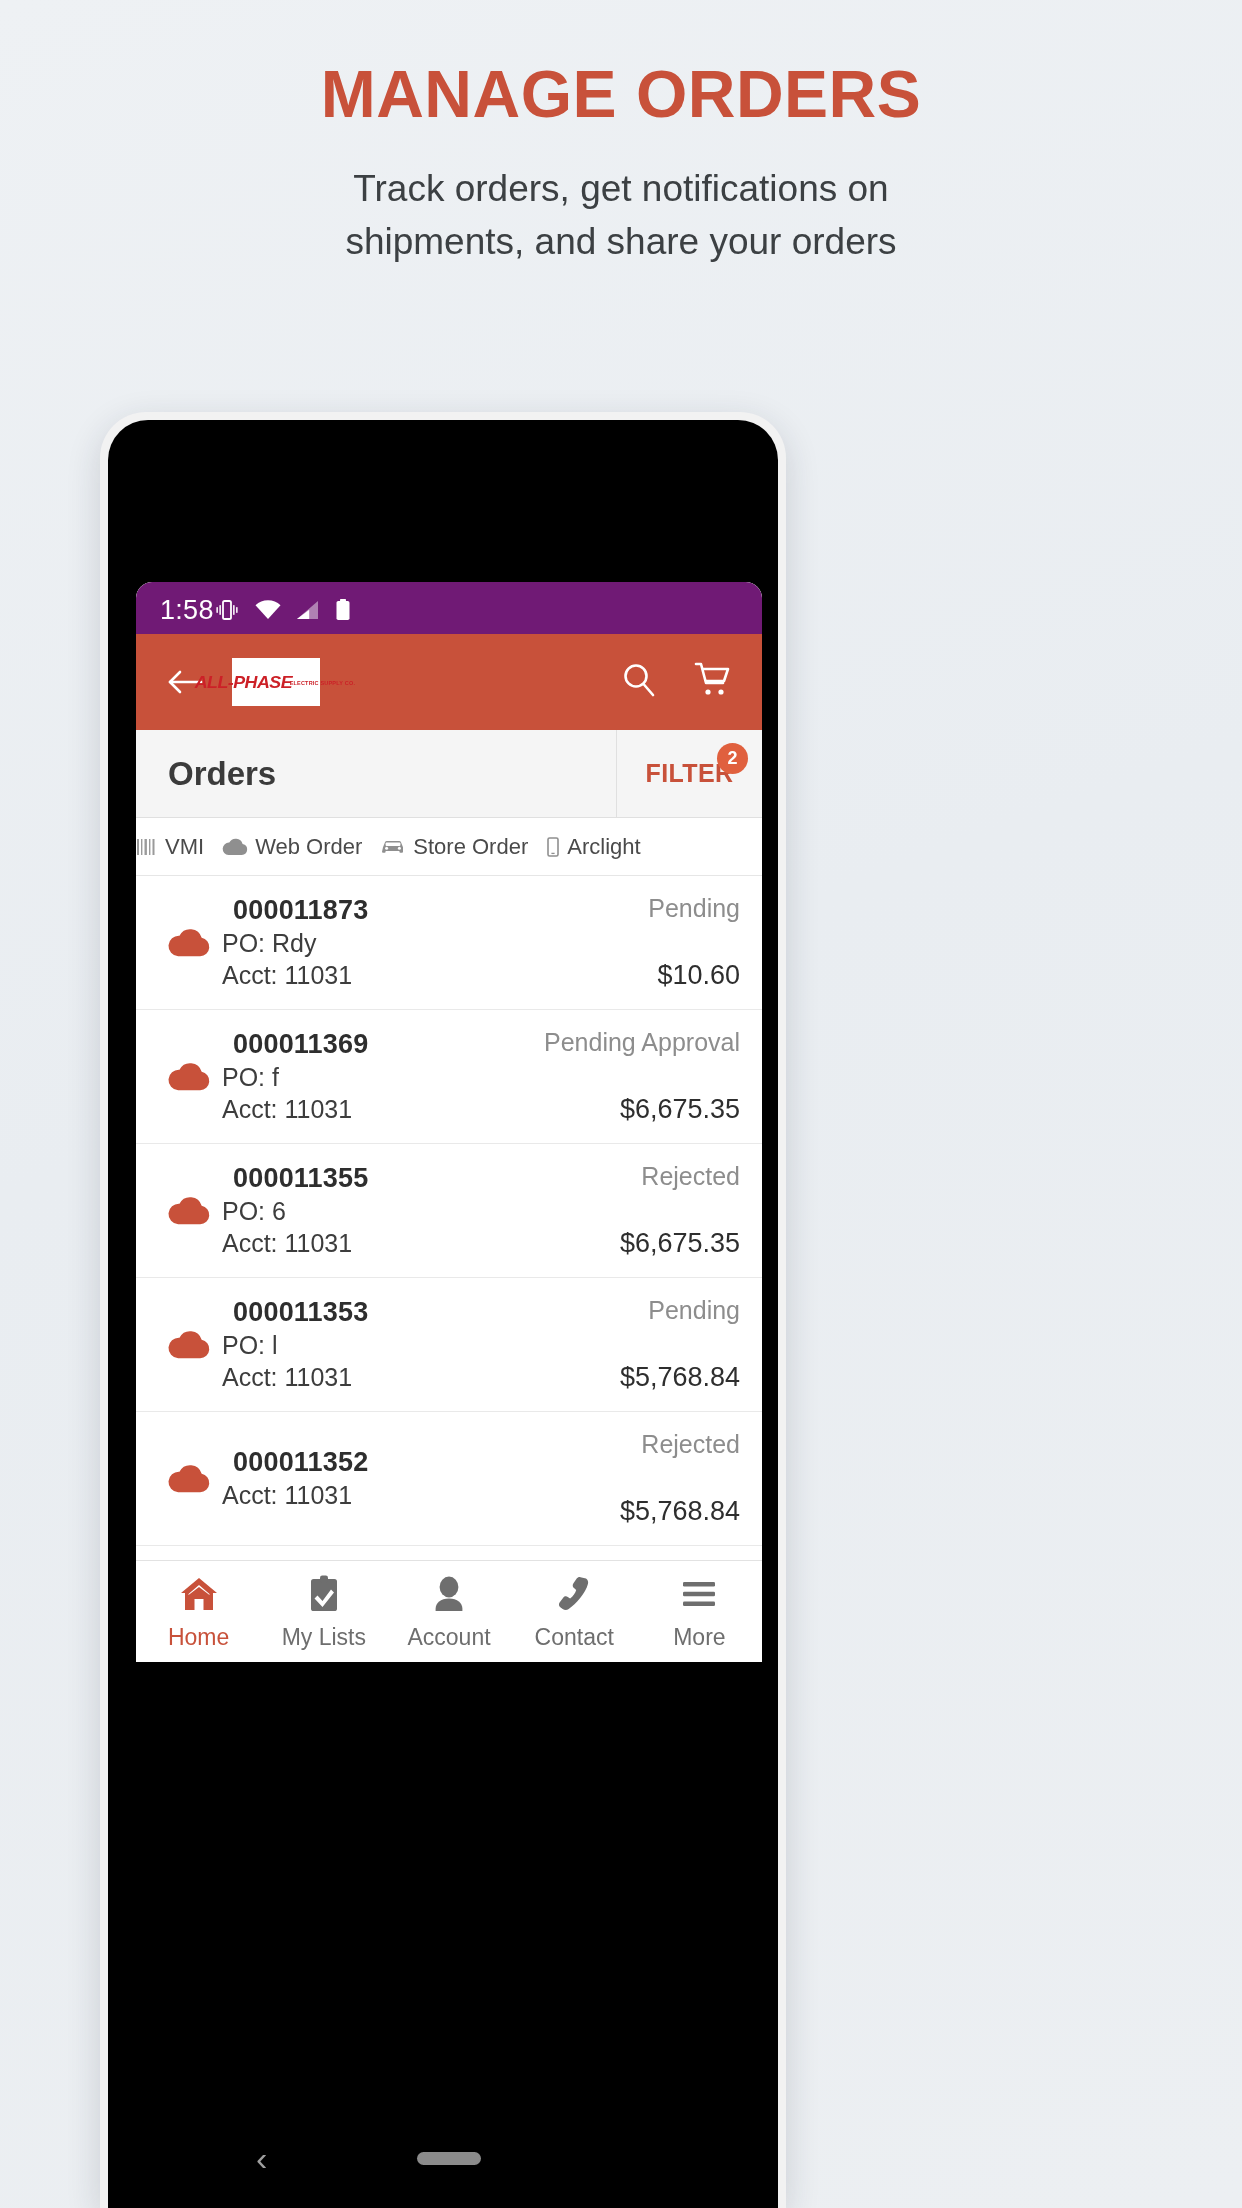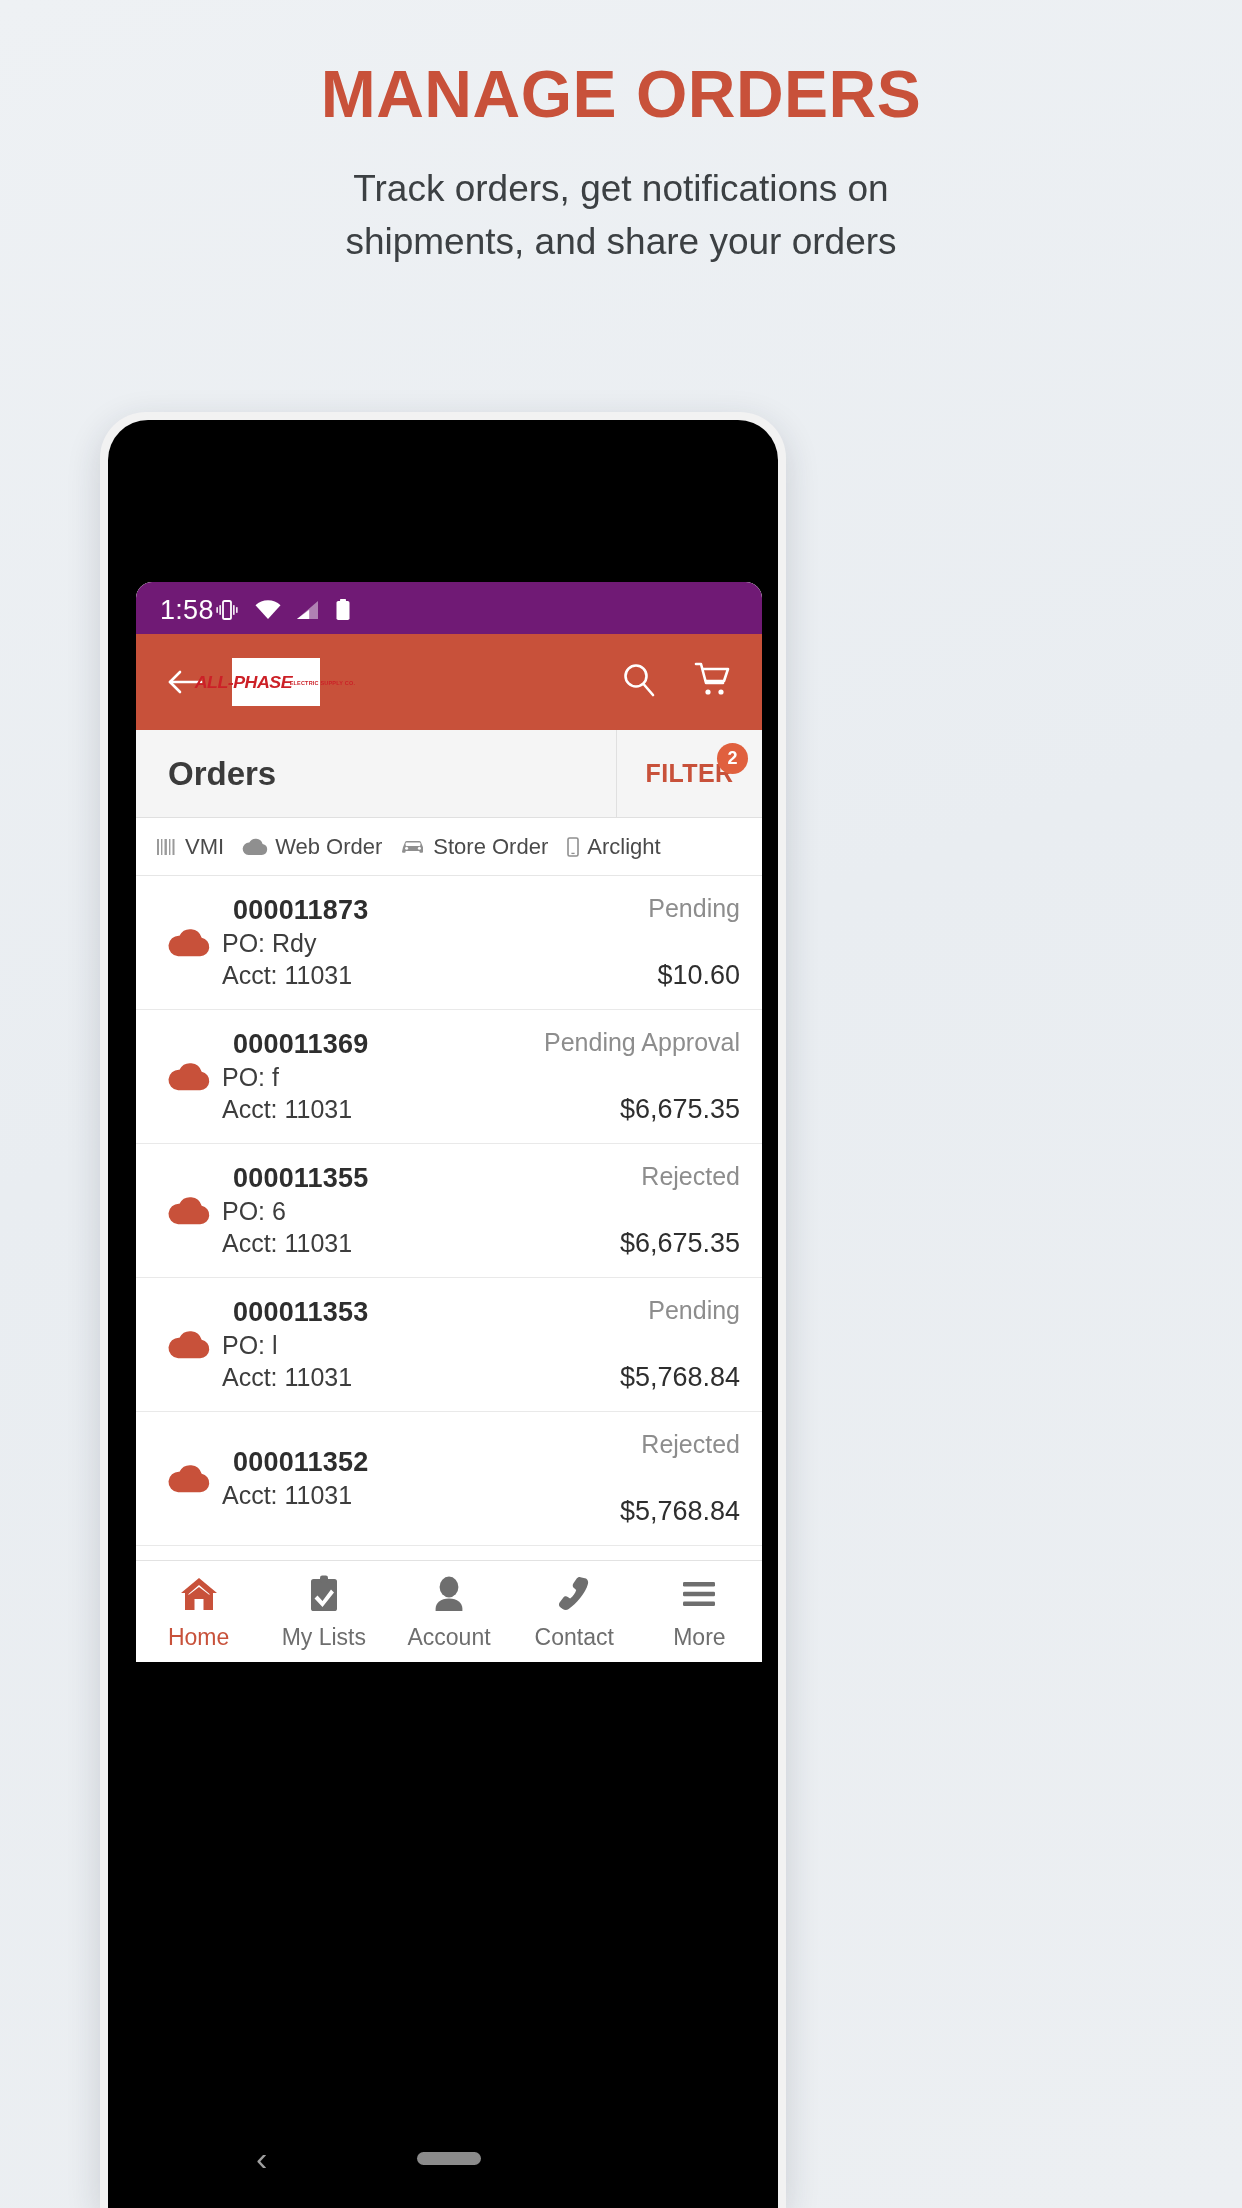--- a/index.html
+++ b/index.html
@@ -184,21 +184,20 @@
     align-items: center;
     justify-content: center;
   }
 
   
   .legend {
     height: 58px;
     display: flex;
     align-items: center;
     gap: 8px;
-    padding-left: 20px;
     flex: none;
     border-bottom: 1px solid #e6e6e6;
     background: #fff;
   }
   .legend-item { display: flex; align-items: center; gap: 7px; margin-right: 10px; }
   .legend-text { font-size: 22px; color: #4a4a4a; }
   .legend-icon { display: flex; align-items: center; color: #8a8a8a; }
 
   
   .order-list {

